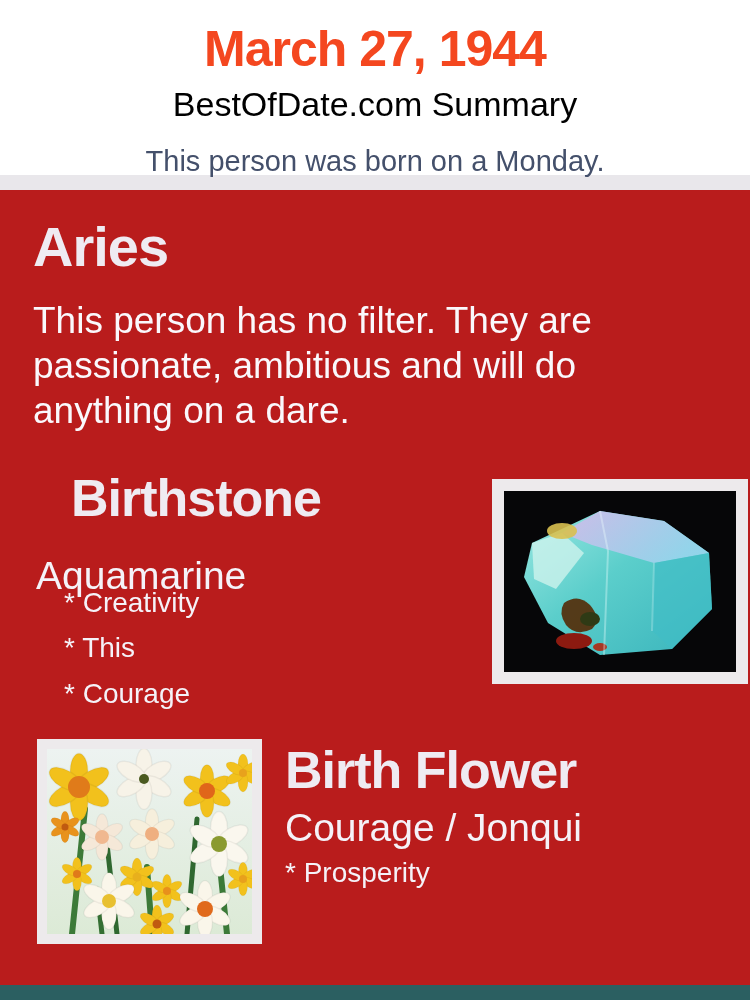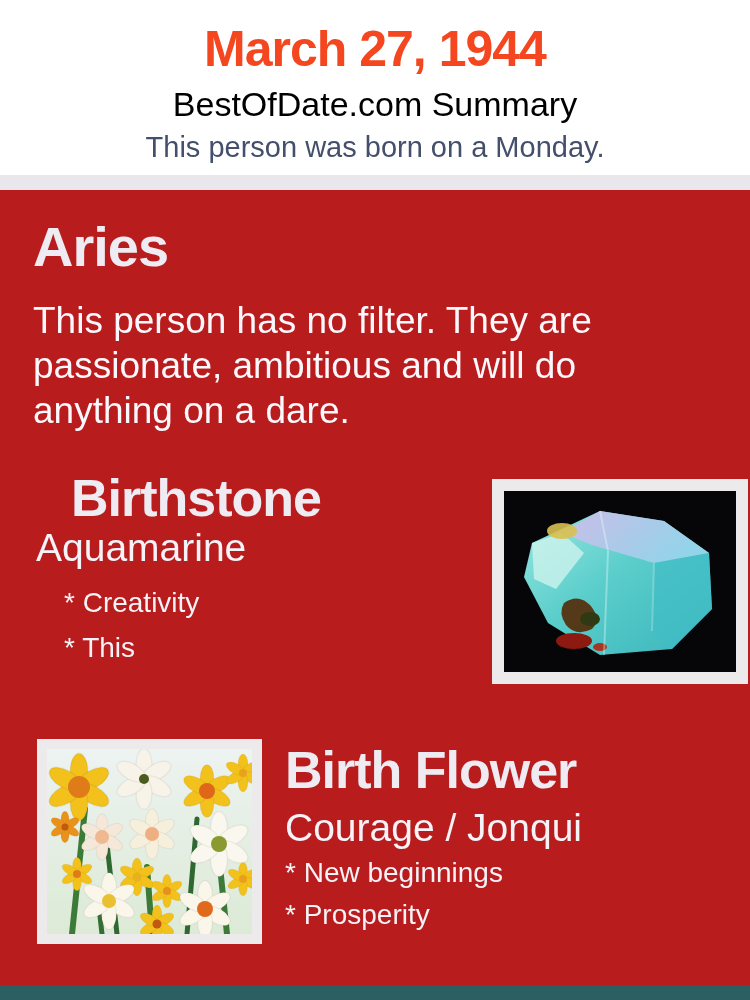--- a/index.html
+++ b/index.html
@@ -3,32 +3,32 @@
 <meta charset="utf-8">
 <style>
   * { margin:0; padding:0; box-sizing:border-box; }
   body { background:#ffffff; font-family:"Liberation Sans", sans-serif; }
   .page { position:relative; width:750px; height:1000px; overflow:hidden; background:#ffffff; }
 
   
   .header { height:175px; text-align:center; background:#ffffff;border-radius:16px; }
   .date-title { padding-top:22px; font-size:50px; font-weight:bold; color:#F4471F; line-height:1.1; letter-spacing:-1px; }
   .site-summary { margin-top:10px; font-size:34px; font-weight:500; color:#000000; line-height:1.05; }
-  .born-day { margin-top:9px; font-size:29px; font-weight:400; color:#44506B; line-height:1.05; }
+  .born-day { margin-top:23px; font-size:29px; font-weight:400; color:#44506B; line-height:1.05; }
 
   .divider { height:15px; background:#E9E7EB; }
 
   
   .main { position:relative; height:795px; background:#b91c1c; color:#FBFAFC; }
 
   .sign-title { position:absolute; left:33px; top:24px; font-size:56px; font-weight:bold; color:#EFEBF2; letter-spacing:-1px; }
   .sign-desc { position:absolute; left:33px; top:108px; width:645px; font-size:37px; line-height:1.22; color:#FAF8FC; }
 
   .bs-title { position:absolute; left:36px; top:278px; font-size:52px; font-weight:bold; color:#EFEBF2; letter-spacing:-1px;margin-left:35px; }
-  .bs-name { position:absolute; left:36px; top:336px; font-size:39px; color:#F5F2F8; }
+  .bs-name { position:absolute; left:36px; top:364px; font-size:39px; color:#F5F2F8; }
   .bs-traits { position:absolute; left:36px; top:398px; font-size:28px; color:#F5F2F8;margin-left:28px; }
   .trait-line { margin-bottom:16px; line-height:1.05; }
 
   .photo-frame { position:absolute; background:#EDEAEC; }
   .stone-frame { left:492px; top:289px; width:256px; height:205px; padding:12px; }
   .flower-frame { left:37px; top:549px; width:225px; height:205px; padding:10px; }
   .photo-frame svg { display:block; width:100%; height:100%; }
 
   .bf-title { position:absolute; left:285px; top:550px; font-size:52px; font-weight:bold; color:#EFEBF2; letter-spacing:-1px; }
   .bf-name { position:absolute; left:285px; top:616px; font-size:39px; color:#F5F2F8; }
@@ -53,20 +53,21 @@
   <div class="main">
 
     <div class="sign-title">Aries</div>
     <div class="sign-desc">This person has no filter. They are passionate, ambitious and will do anything on a dare.</div>
 
     <div class="bs-title">Birthstone</div>
     <div class="bs-name">Aquamarine</div>
     <div class="bs-traits">
       <div class="trait-line">* Creativity</div>
       <div class="trait-line">* This</div>
+      <div class="trait-line">* Courage</div>
     </div>
 
     <div class="photo-frame stone-frame">
       <svg viewBox="0 0 232 181" preserveAspectRatio="none" aria-hidden="true">
         <defs>
           <linearGradient id="aq" x1="0" y1="0" x2="1" y2="1">
             <stop offset="0" stop-color="#9BE8E2"></stop>
             <stop offset="0.45" stop-color="#5BCECB"></stop>
             <stop offset="1" stop-color="#3AB4BC"></stop>
           </linearGradient>
@@ -145,21 +146,20 @@
         <use href="#fl" transform="translate(158,160) scale(1.35)" style="color:#FAF6EA"></use>
           <circle cx="158" cy="160" r="8" fill="#E06A1C"></circle>
         <use href="#fl" transform="translate(110,175) scale(0.9)" style="color:#F2C11C"></use>
           <circle cx="110" cy="175" r="4.5" fill="#C05A10"></circle>
       </svg>
     </div>
 
     <div class="bf-title">Birth Flower</div>
     <div class="bf-name">Courage / Jonqui</div>
     <div class="bf-traits">
-      <div class="trait-line">* New beginnings</div>
       <div class="trait-line">* Prosperity</div>
     </div>
 
   </div>
 
   <div class="footer-band"></div>
 
 </div>
 
 </body></html>

